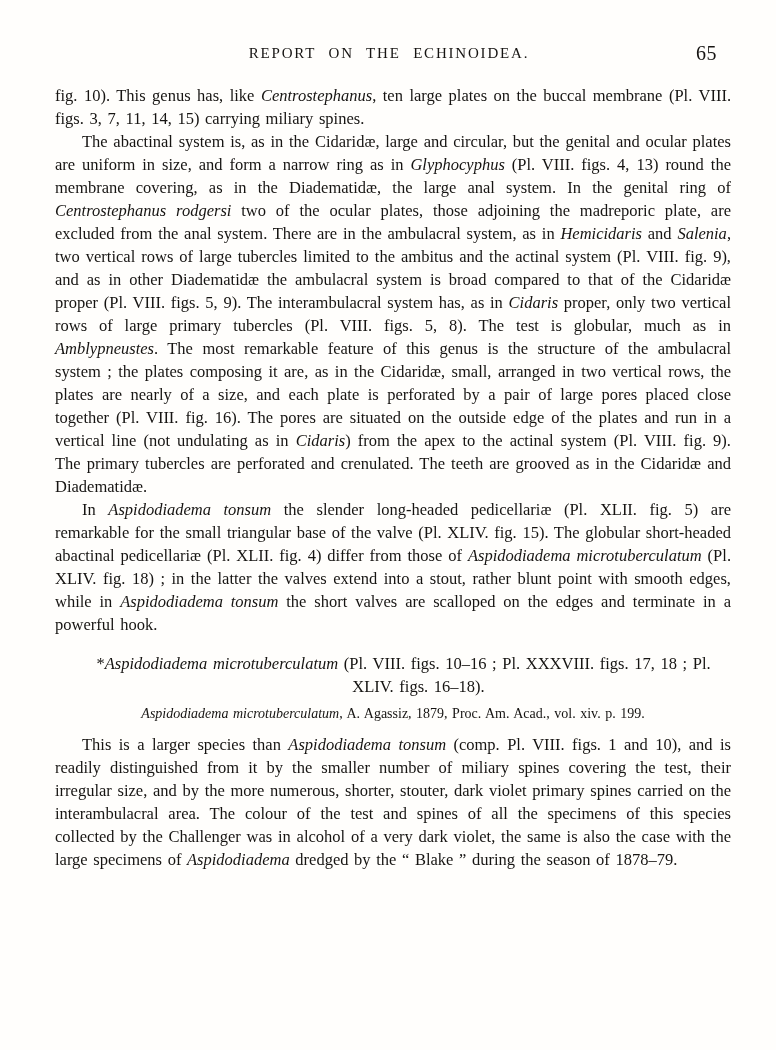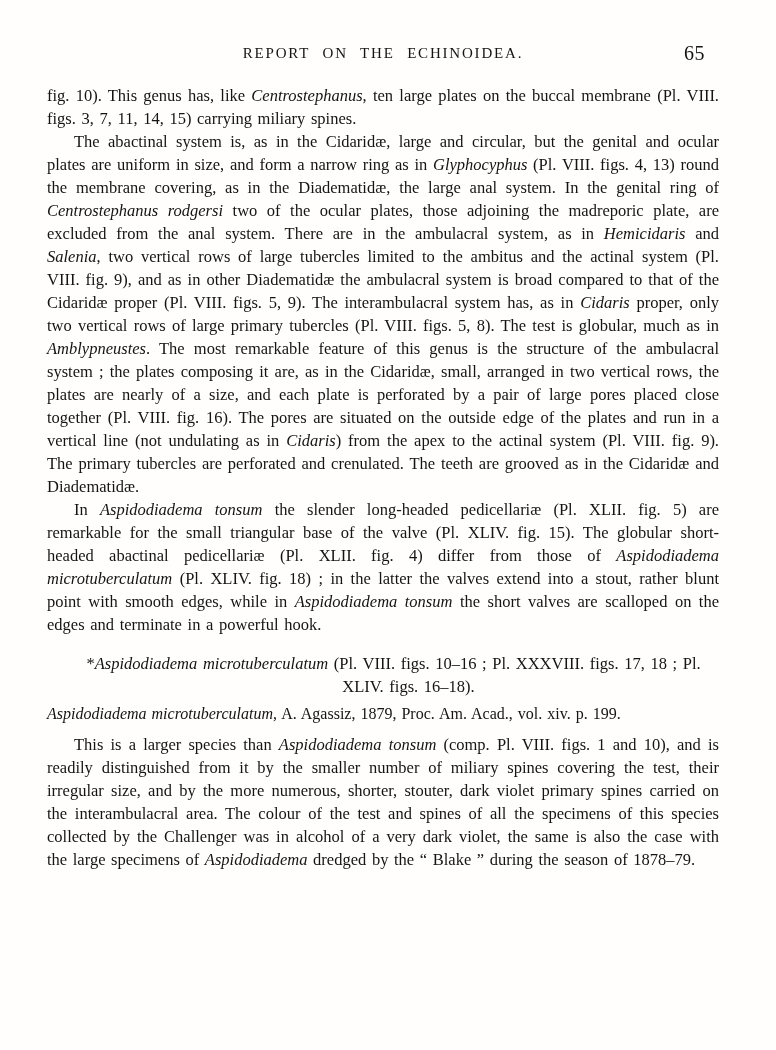--- a/index.html
+++ b/index.html
@@ -8,21 +8,21 @@
     background: #ffffff;
   }
   .page {
     position: relative;
     width: 776px;
     height: 1050px;
     box-sizing: border-box;
     background: #fffefc;
     color: #161412;
     font-family: "Liberation Serif", "DejaVu Serif", serif;
-    padding: 44px 57px 0 47px;
+    padding: 44px 45px 0 47px;
     overflow: hidden;
   }
   .running-header {
     position: relative;
     height: 18px;
     margin-bottom: 22px;
     text-align: center;
     font-size: 15px;
     line-height: 18px;
     letter-spacing: 1.8px;
@@ -35,38 +35,40 @@
     top: 0;
     font-size: 20px;
     letter-spacing: 0.5px;
     word-spacing: 0;
   }
   .body-text {
     font-size: 16.5px;
     line-height: 23px;
     text-align: justify;
     word-spacing: 1.5px;
+    margin-left: 8px;
   }
   .para {
     margin: 0;
   }
   .indent {
     text-indent: 27px;
   }
   .species-heading {
     margin-top: 16px;
     margin-bottom: 7px;
     text-align: center;
     padding-left: 61px;
     text-indent: -30px;
     padding-right: 10px;
   }
   .citation {
-    font-size: 16px;
+    font-size: 14px;
     line-height: 18px;
+    text-align: center;
     text-indent: 0;
     margin: 4px 0 10px 0;
     word-spacing: 1px;
   }
   .continues {
     text-align-last: justify;
   }
   .it {
     font-style: italic;
   }

